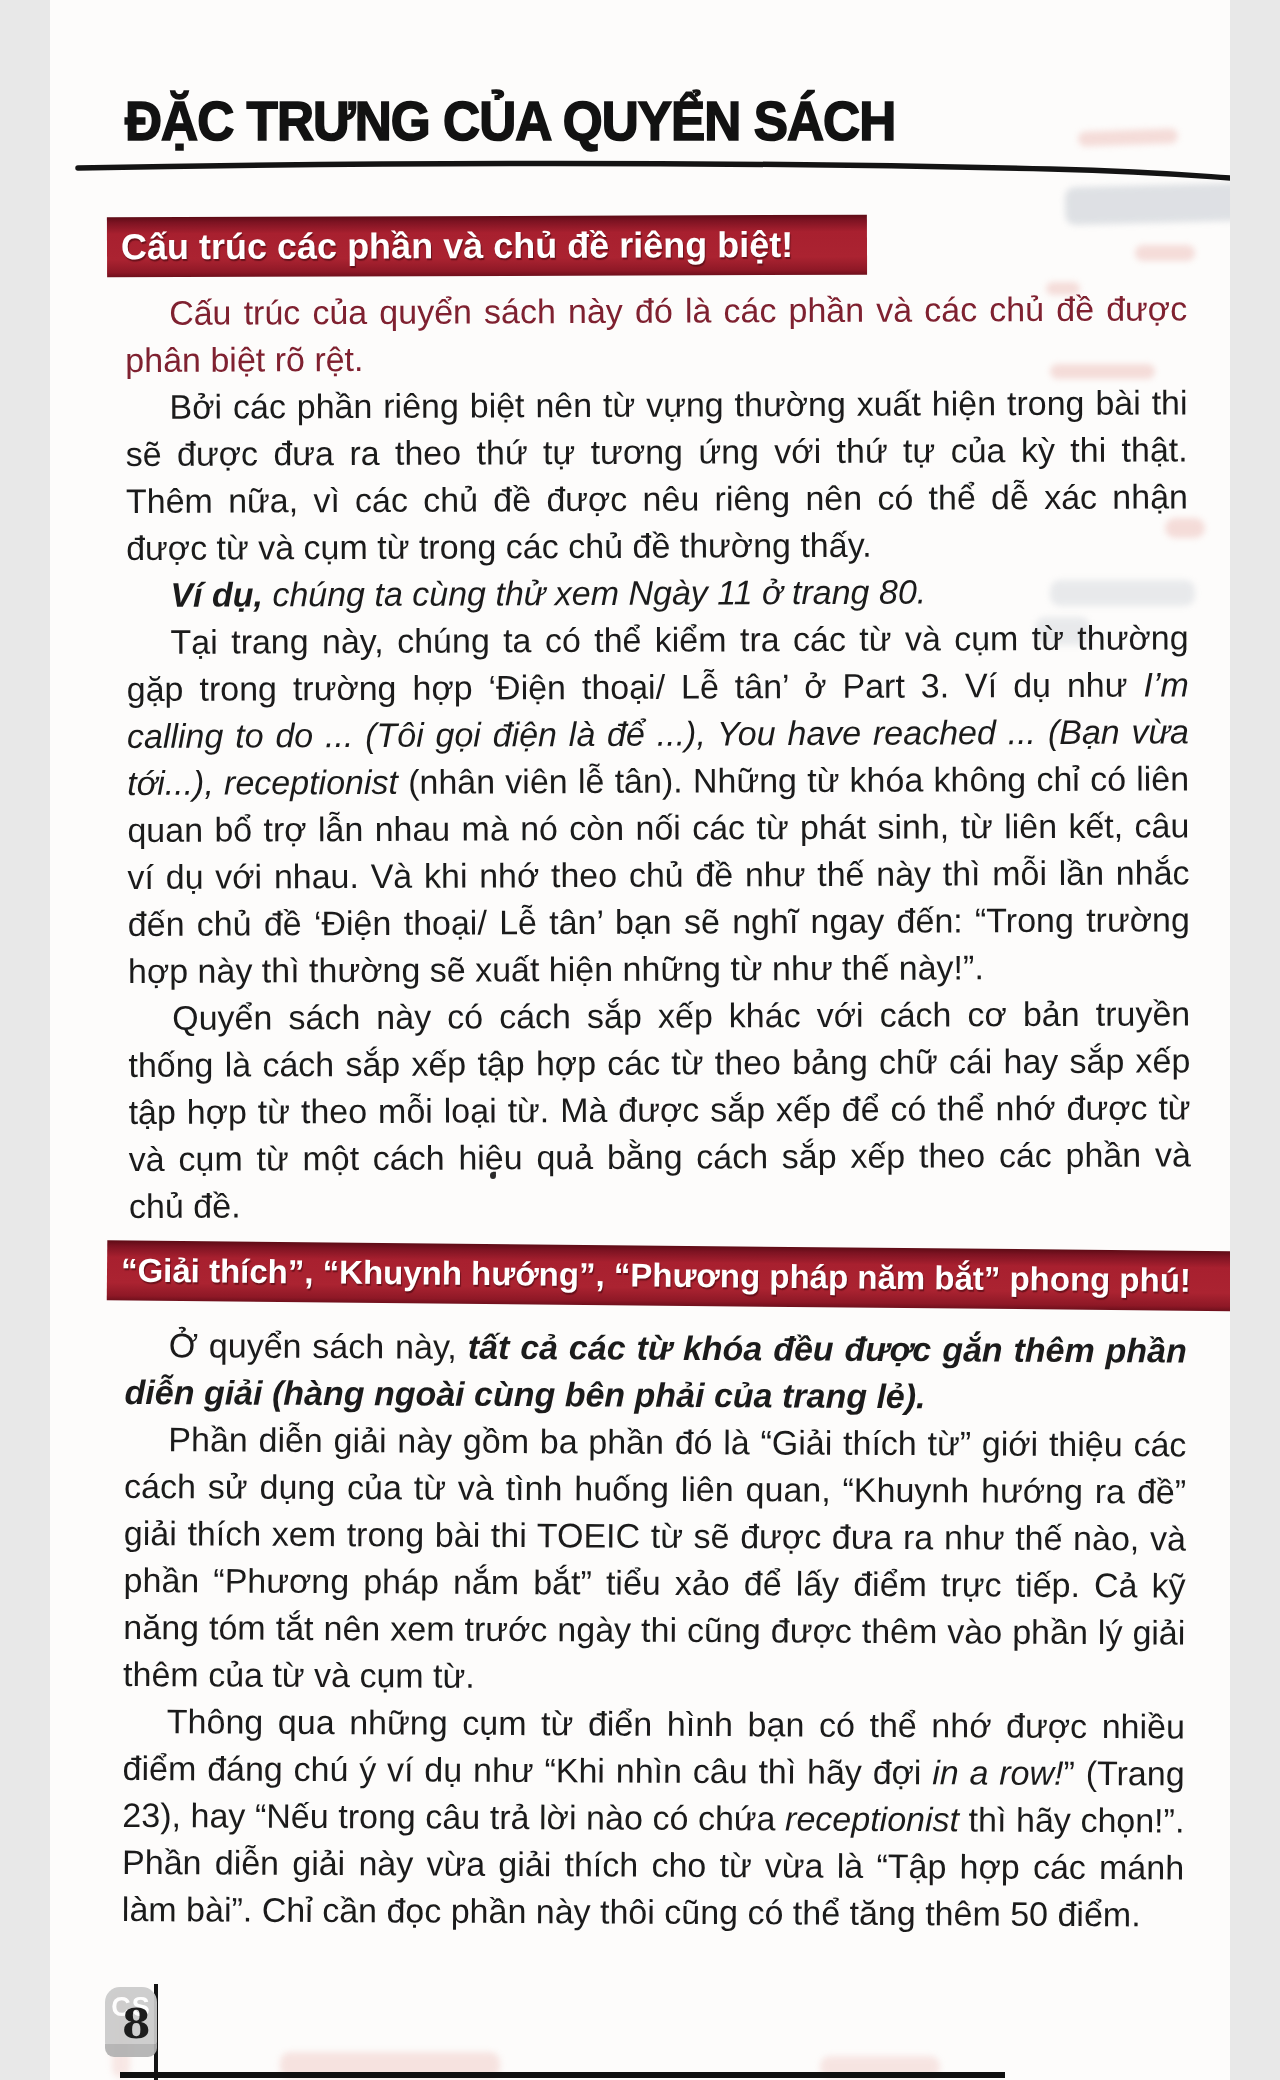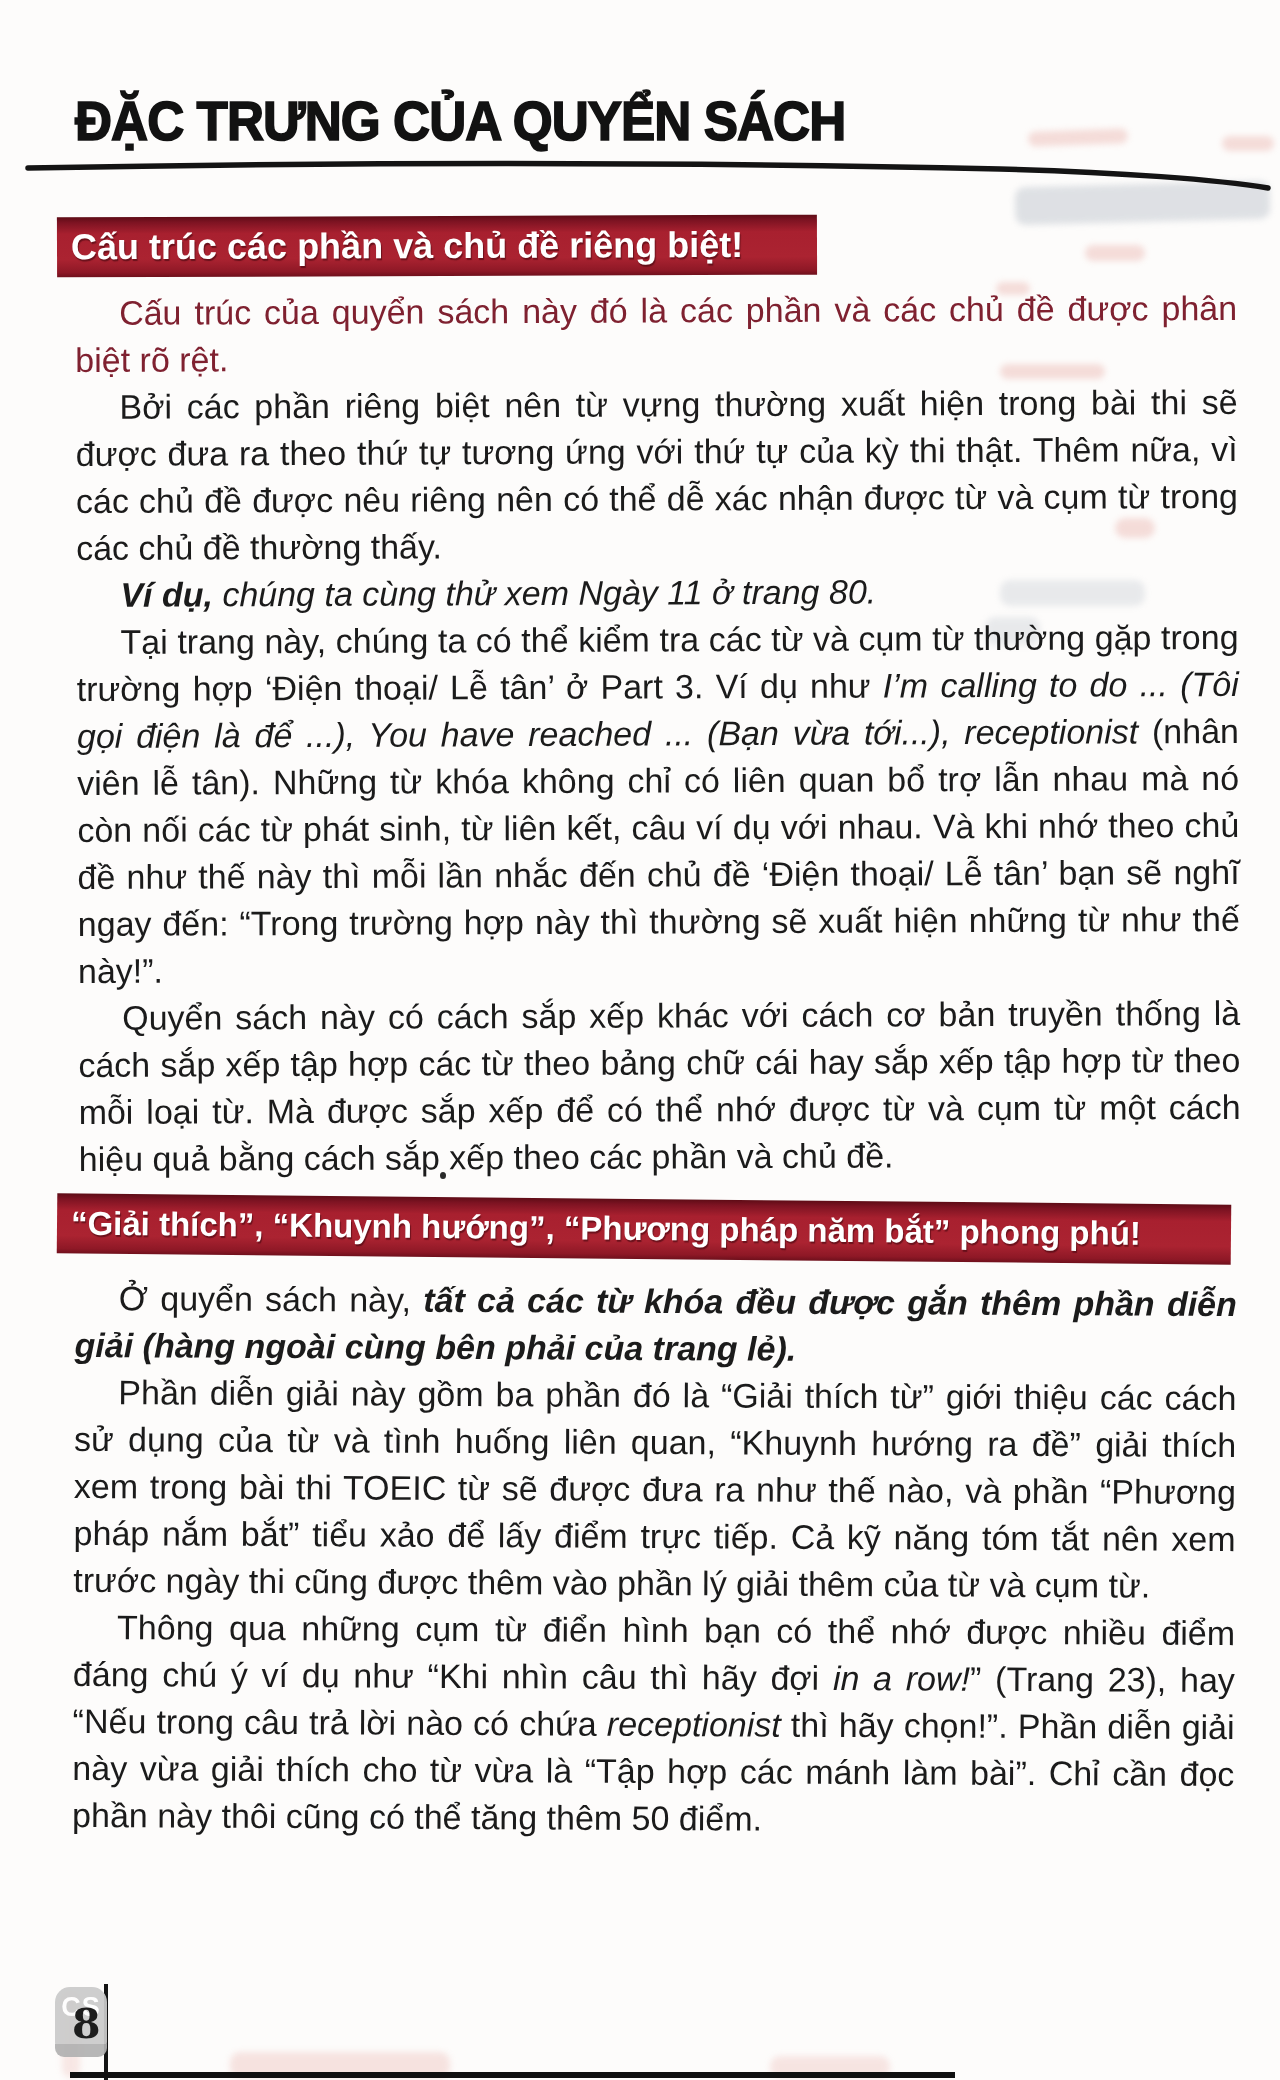--- a/index.html
+++ b/index.html
@@ -1,17 +1,17 @@
 <!DOCTYPE html>
 <html lang="vi"><head>
 <meta charset="utf-8">
 <style>
   html,body{margin:0;padding:0;background:#e8e8e8;}
   .page{
-    position:relative; width:1280px; height:2080px; margin:0 auto;
+    position:relative; width:1180px; height:2080px; margin:0 auto;
     background:#fdfcfb; overflow:hidden;
     font-family:"Liberation Sans","DejaVu Sans",sans-serif;
     color:#1b1b1b;
   }
   .content{position:relative; padding:88px 43px 0 75px; z-index:2;}
   .title{
     margin:0; font-size:54px; font-weight:bold; color:#121212;
     letter-spacing:-1px; -webkit-text-stroke:1.6px #121212;
     transform:scaleX(.95) scaleY(1.04); transform-origin:left top;
     white-space:nowrap;

